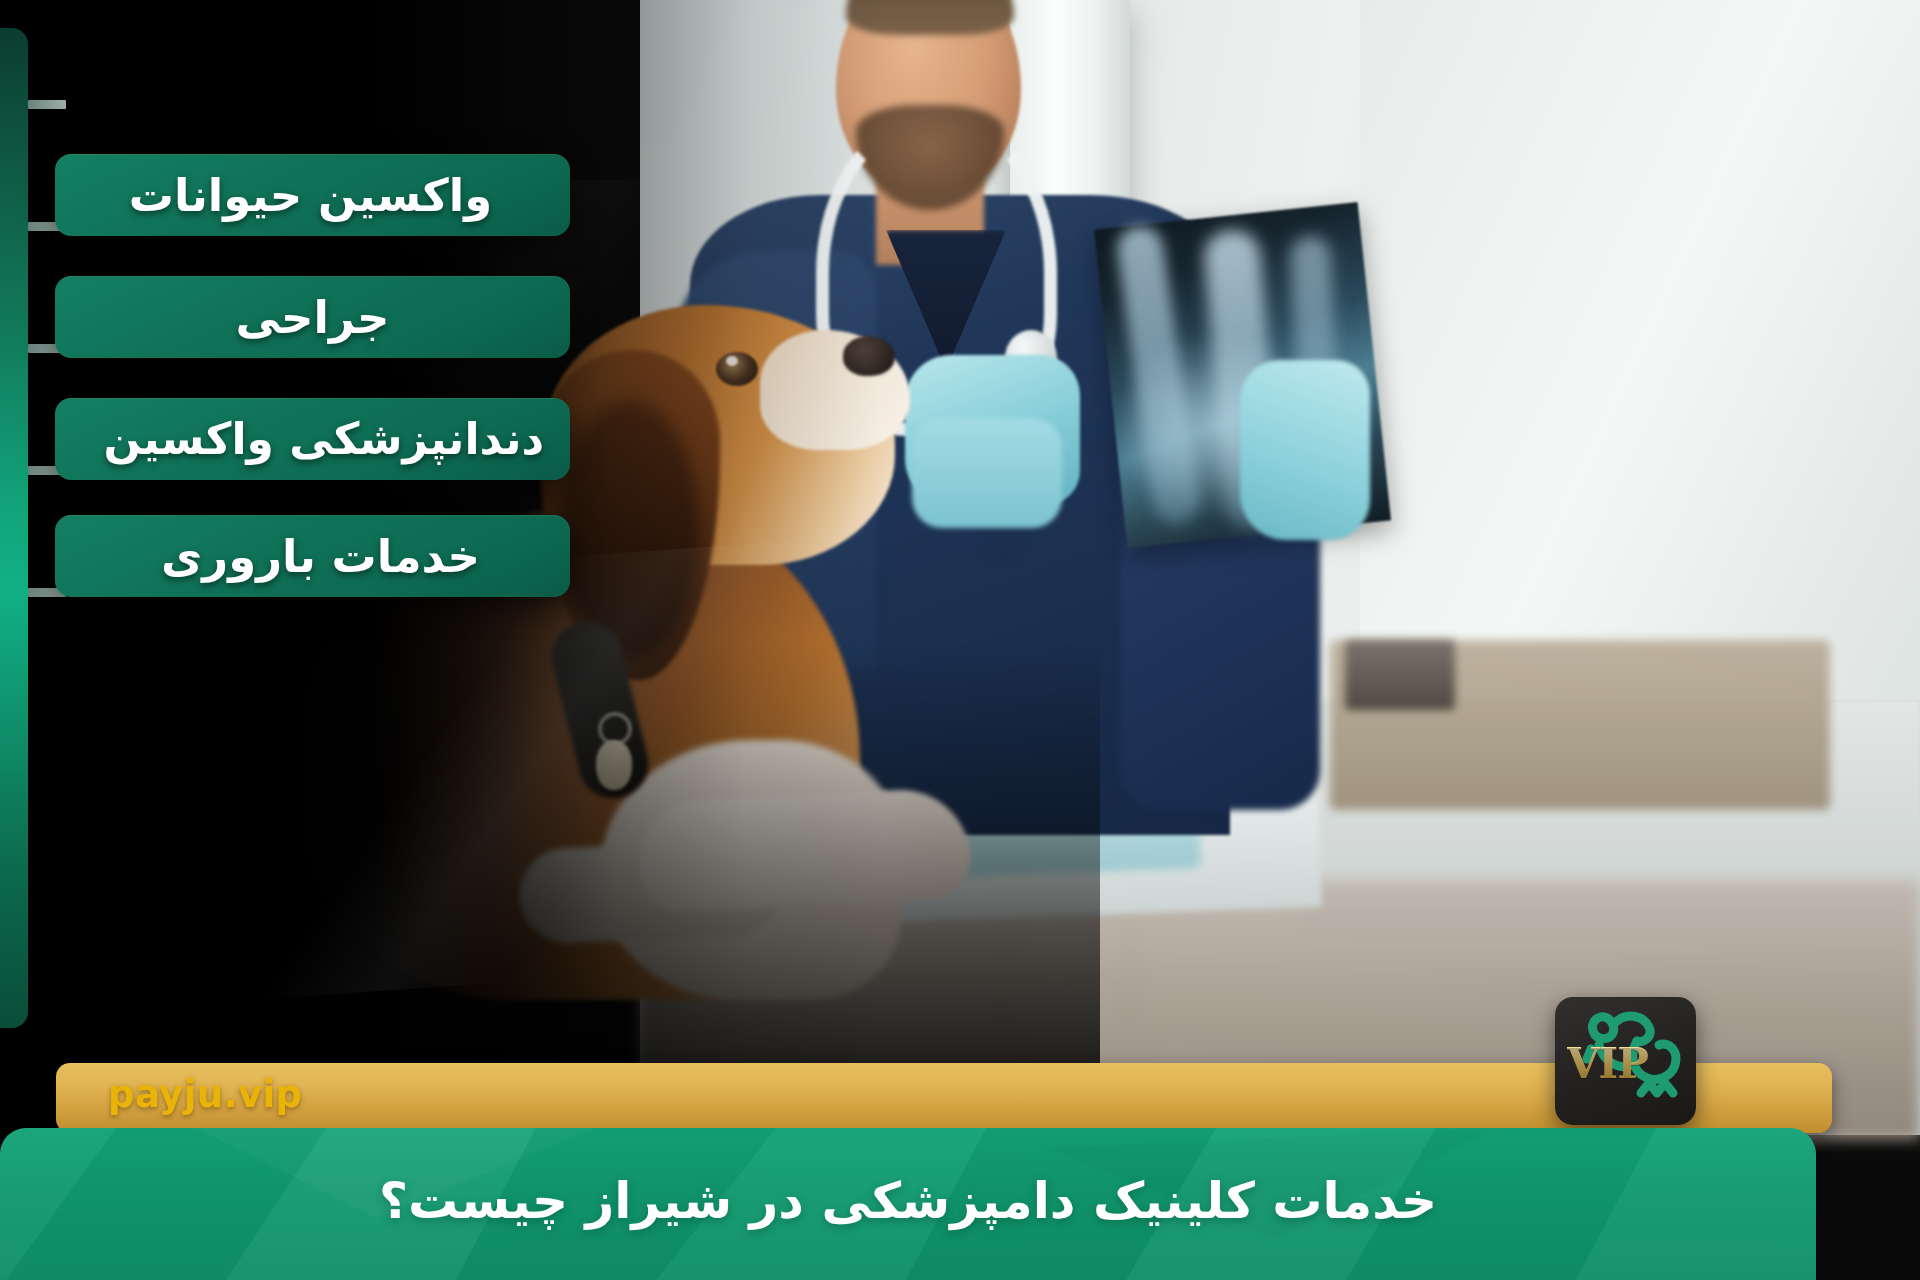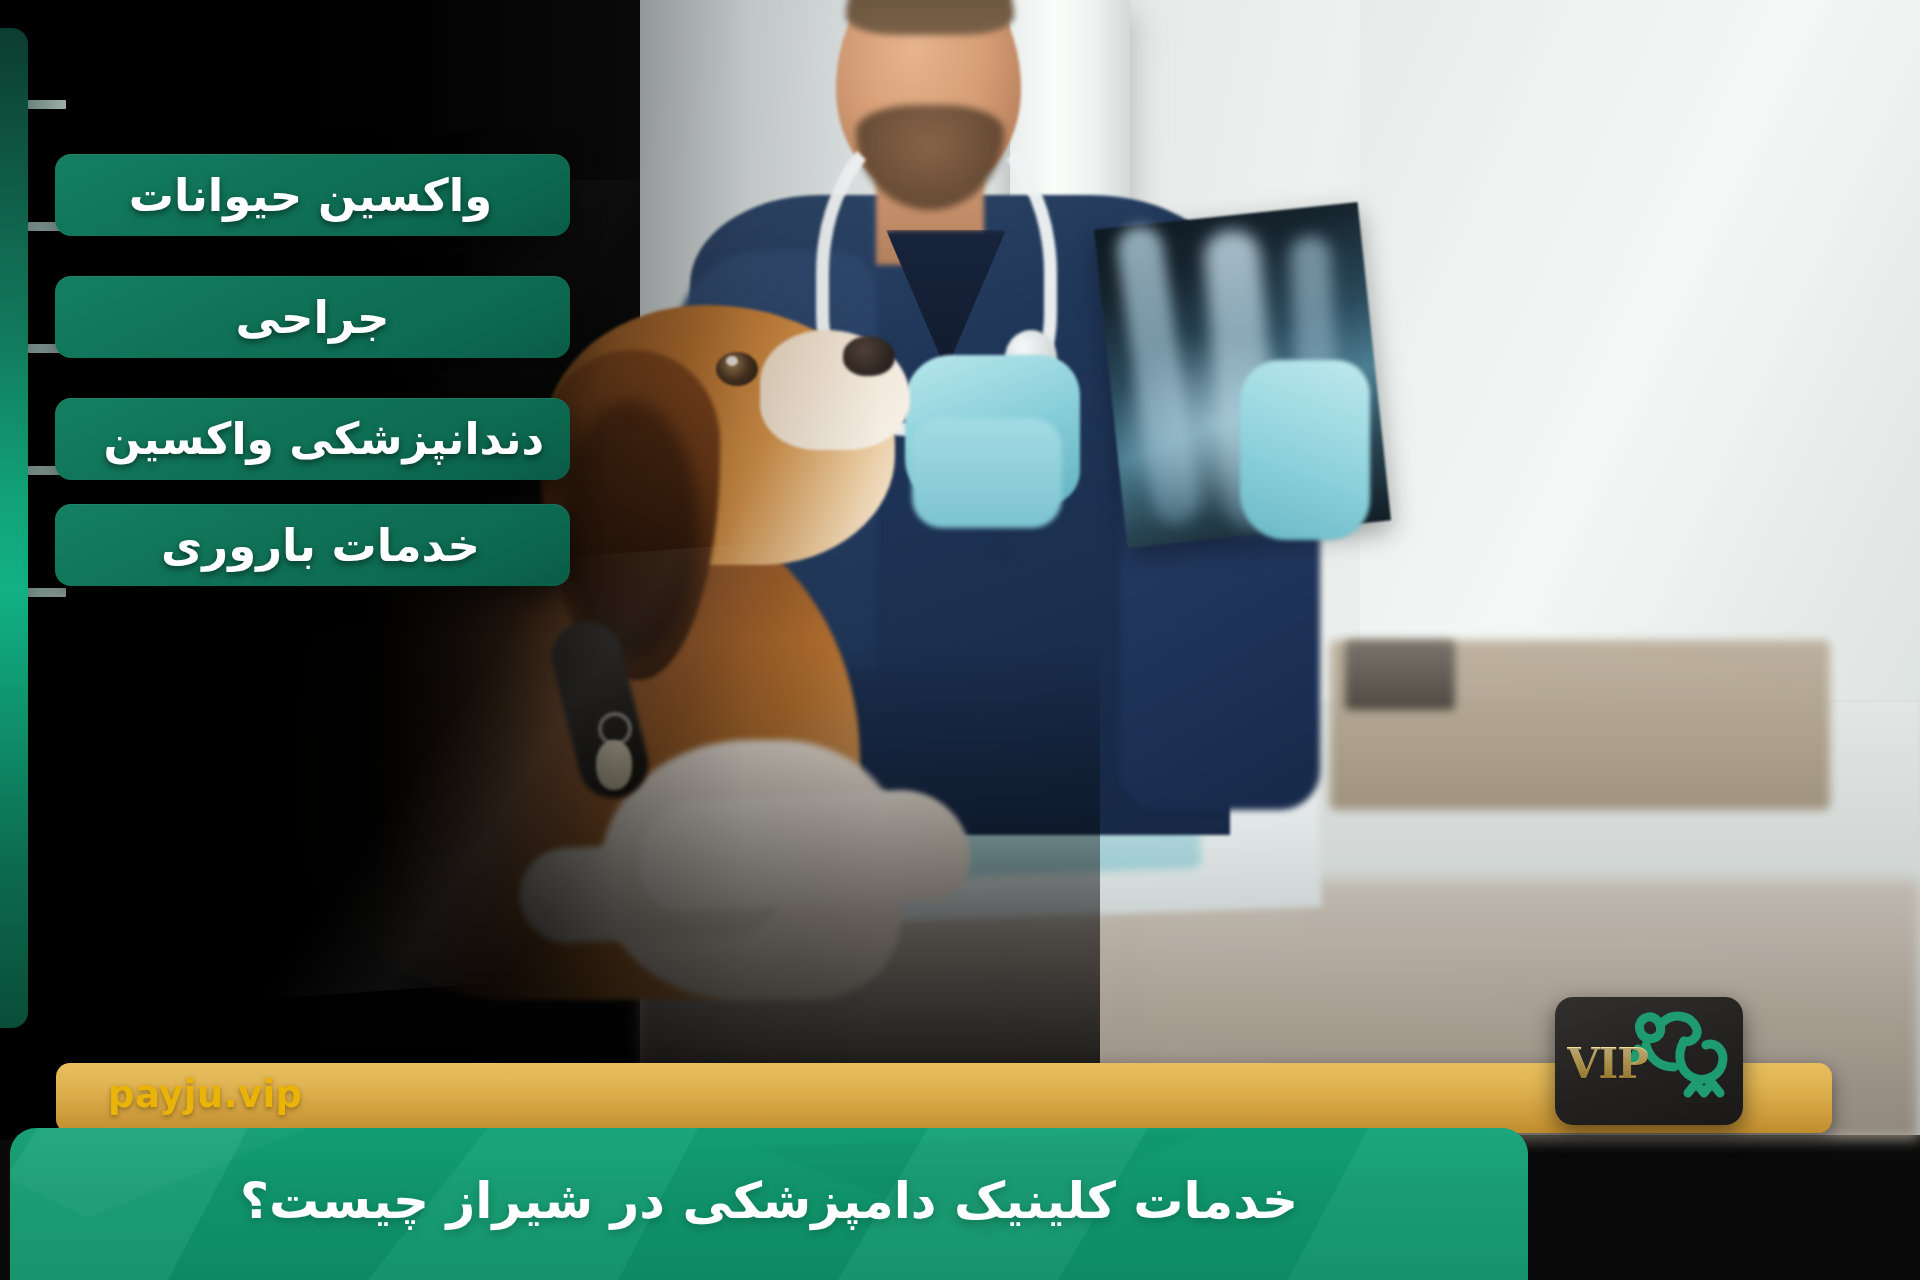--- a/index.html
+++ b/index.html
@@ -366,36 +366,35 @@
     text-shadow:0 2px 5px rgba(90,60,10,.55);
   }
 
   
   .logo{
     position:absolute;left:1555px;top:997px;width:141px;height:128px;
     border-radius:18px;
     background:linear-gradient(160deg,#32302e,#232120 55%,#1a1917);
     box-shadow:0 8px 22px rgba(0,0,0,.5);
     overflow:hidden;
-    padding-left:47px;
   }
   .logo svg{position:absolute;inset:0;}
   .logo-vip{
     position:absolute;left:12px;top:42px;
     font-family:"DejaVu Serif","Liberation Serif",serif;
     font-weight:700;font-size:42px;
     letter-spacing:-1px;
     background:linear-gradient(180deg,#fdf0c0,#e7c469 45%,#b68b2d);
     -webkit-background-clip:text;background-clip:text;color:transparent;
     text-shadow:0 1px 0 rgba(0,0,0,.25);
   }
 
   
   .banner{
-    position:absolute;left:10px;top:1128px;width:1518px;height:152px;
+    position:absolute;left:0;top:1128px;width:1816px;height:152px;
     border-radius:26px 26px 0 0;
     background:linear-gradient(180deg,#14a377 0%,#11996f 40%,#0e9068 100%);
     overflow:hidden;
   }
   .banner svg{position:absolute;inset:0;}
   .banner-title{
     position:absolute;inset:0;
     display:flex;align-items:center;justify-content:center;
     color:#ffffff;
     font-size:50px;font-weight:700;
@@ -482,21 +481,21 @@
   </div>
 
   <div class="tab tab-center" style="top:276px;">
     <span class="tab-label">جراحی</span>
   </div>
 
   <div class="tab wide" style="top:398px;left:55px;width:515px;">
     <span class="tab-label">دندانپزشکی واکسین</span>
   </div>
 
-  <div class="tab tab-center" style="top:504px;padding-left:16px;">
+  <div class="tab tab-center" style="top:515px;padding-left:16px;">
     <span class="tab-label">خدمات باروری</span>
   </div>
 
   <div class="goldbar"></div>
   <div class="goldbar-text">payju.vip</div>
 
   <div class="logo">
     <svg viewBox="0 0 163 128" width="163" height="128">
       <g fill="none" stroke="#1f9b72" stroke-width="9" stroke-linecap="round" stroke-linejoin="round">
         <path d="M62 38 C52 22 74 12 80 28 C84 40 70 46 62 38 Z"></path>

